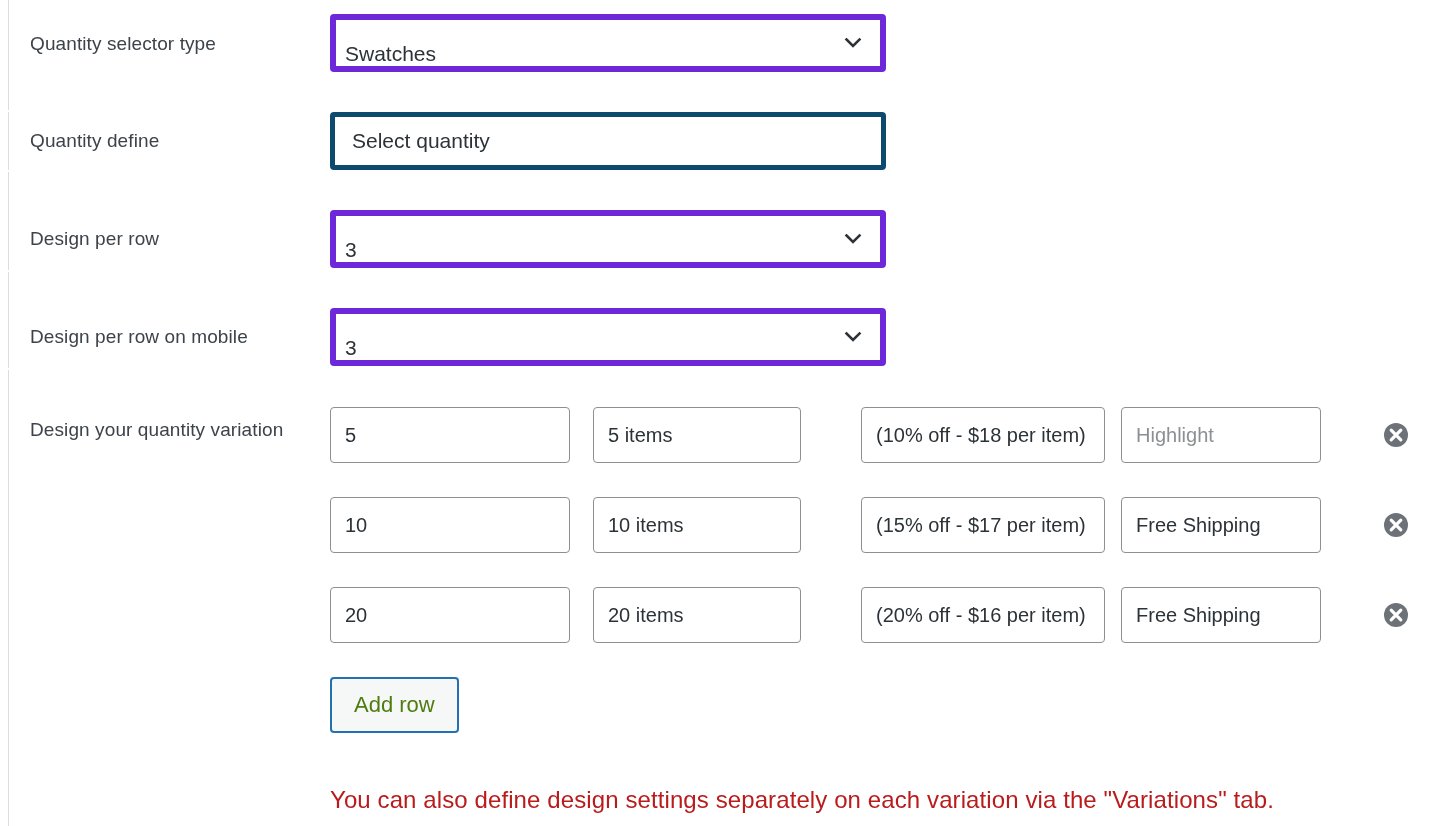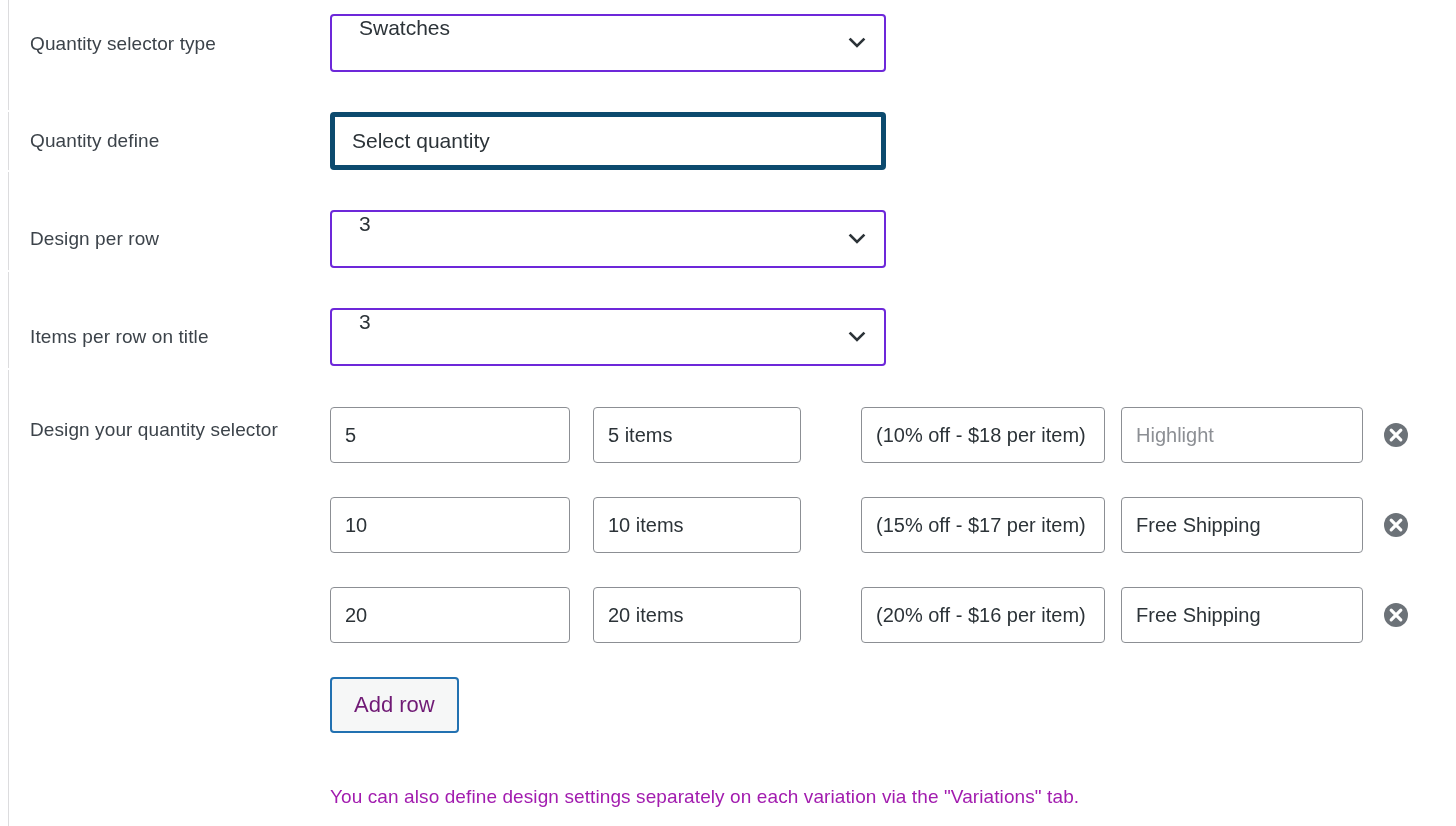--- a/index.html
+++ b/index.html
@@ -66,26 +66,26 @@
     left: 330px;
     top: 0;
   }
 
   
   .wc-select {
     position: relative;
     box-sizing: border-box;
     width: 556px;
     height: 58px;
-    border: 2px solid #6d28d9;
+    border: 6px solid #6d28d9;
     border-radius: 4px;
     background: #ffffff;
     display: flex;
-    align-items: flex-start;
-    padding: 0 44px 0 27px;
+    align-items: flex-end;
+    padding: 0 44px 0 9px;
     font-size: 21px;
     color: #2c3338;
     cursor: pointer;
     user-select: none;
   }
   .wc-select .sel-value {
     white-space: nowrap;
     overflow: hidden;
   }
   .chevron-icon {
@@ -139,21 +139,21 @@
     outline: none;
     position: absolute;
     top: 0;
     text-overflow: clip;
   }
   .rep-input::placeholder { color: #8c8f94; opacity: 1; }
 
   .col-qty   { left: 0px;   width: 240px; }
   .col-label { left: 263px; width: 208px; }
   .col-desc  { left: 531px; width: 244px; }
-  .col-badge { left: 791px; width: 242px; }
+  .col-badge { left: 791px; width: 200px; }
 
   .remove-row-button {
     position: absolute;
     left: 1051px;
     top: 13px;
     width: 30px;
     height: 30px;
     border: 0;
     padding: 0;
     background: transparent;
@@ -165,33 +165,33 @@
   
   .add-row-button {
     position: absolute;
     left: 330px;
     box-sizing: border-box;
     height: 56px;
     padding: 0 22px;
     background: #f6f7f7;
     border: 2px solid #2271b1;
     border-radius: 4px;
-    color: #701a75;
+    color: #4d7c0f;
     font-size: 22px;
     font-family: inherit;
     cursor: pointer;
     line-height: 52px;
   }
 
   
   .footer-note {
     position: absolute;
     left: 330px;
-    font-size: 19px;
-    color: #a21caf;
+    font-size: 24px;
+    color: #b91c1c;
     white-space: nowrap;
     letter-spacing: 0.1px;
   }
 </style>
 </head>
 <body>
 
 <div class="panel-edge">
   <div class="nick" style="top:110px"></div>
   <div class="nick" style="top:170px"></div>
@@ -230,35 +230,35 @@
         <span class="chevron-icon">
           <svg width="22" height="22" viewBox="0 0 22 22" aria-hidden="true">
             <path d="M4.5 7.5 L11 14 L17.5 7.5" fill="none" stroke="#2c3338" stroke-width="2.6" stroke-linecap="square" stroke-linejoin="miter"></path>
           </svg>
         </span>
       </div>
     </div>
   </div>
 
   <div class="field-row" style="top:317px">
-    <div class="field-label">Items per row on title</div>
+    <div class="field-label">Design per row on mobile</div>
     <div class="control-col" style="top:-9px">
       <div class="wc-select">
         <span class="sel-value">3</span>
         <span class="chevron-icon">
           <svg width="22" height="22" viewBox="0 0 22 22" aria-hidden="true">
             <path d="M4.5 7.5 L11 14 L17.5 7.5" fill="none" stroke="#2c3338" stroke-width="2.6" stroke-linecap="square" stroke-linejoin="miter"></path>
           </svg>
         </span>
       </div>
     </div>
   </div>
 
   <div class="field-row" style="top:410px">
-    <div class="field-label">Design your quantity selector</div>
+    <div class="field-label">Design your quantity variation</div>
   </div>
 
   <div class="repeater" style="top:407px">
 
     <div class="rep-row" style="top:0px">
       <input class="rep-input col-qty" type="text" value="5" style="">
       <input class="rep-input col-label" type="text" value="5 items" style="">
       <input class="rep-input col-desc" type="text" value="(10% off - $18 per item)" style="">
       <input class="rep-input col-badge" type="text" placeholder="Highlight" style="">
       <button class="remove-row-button">

